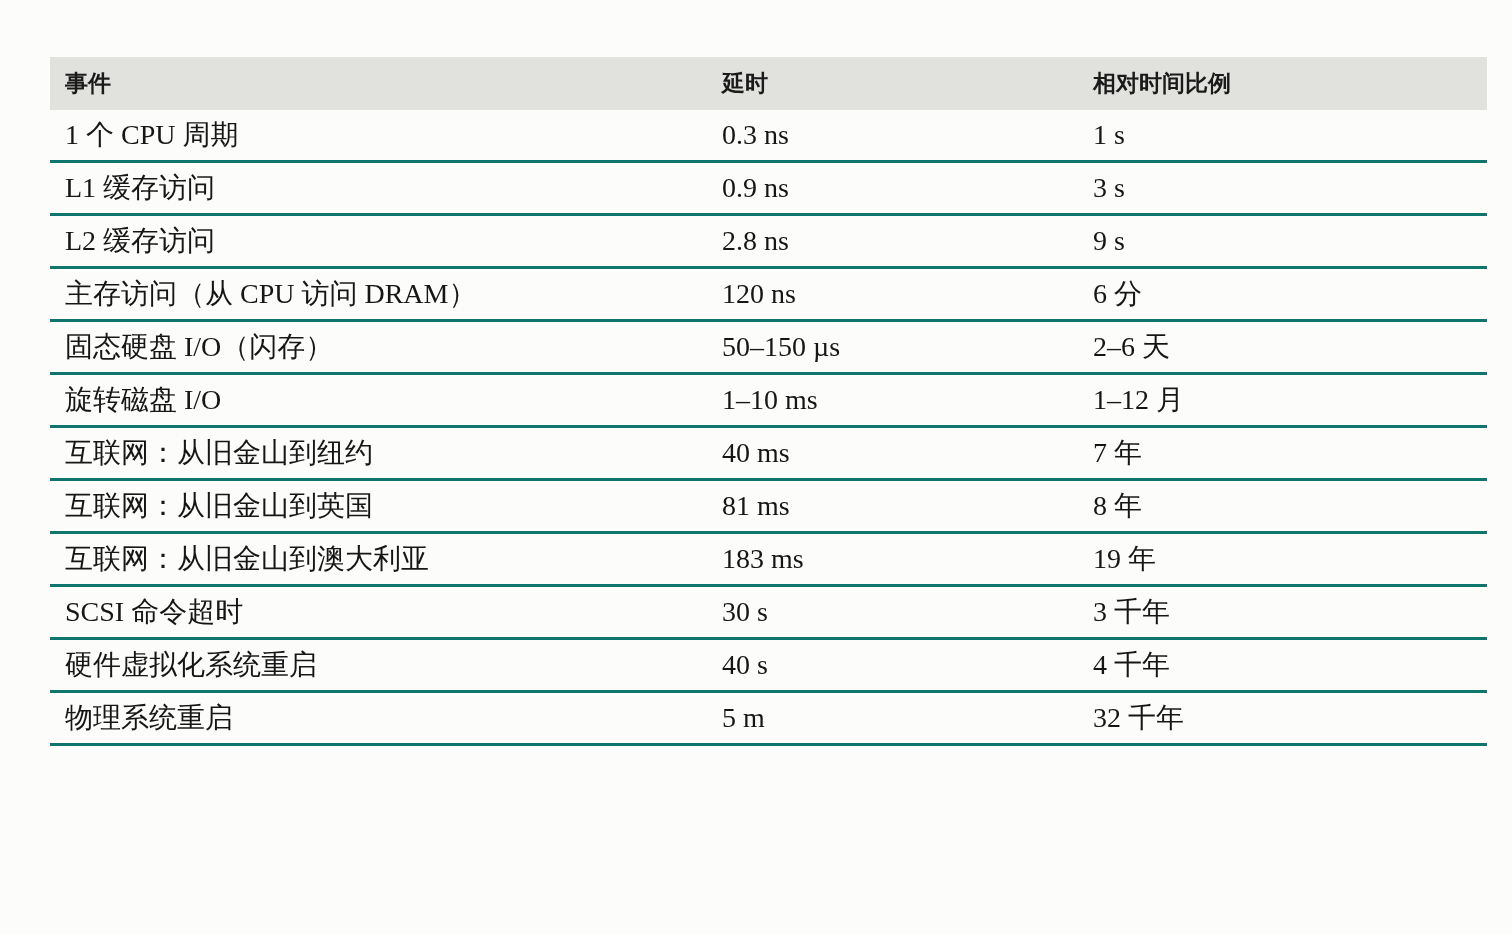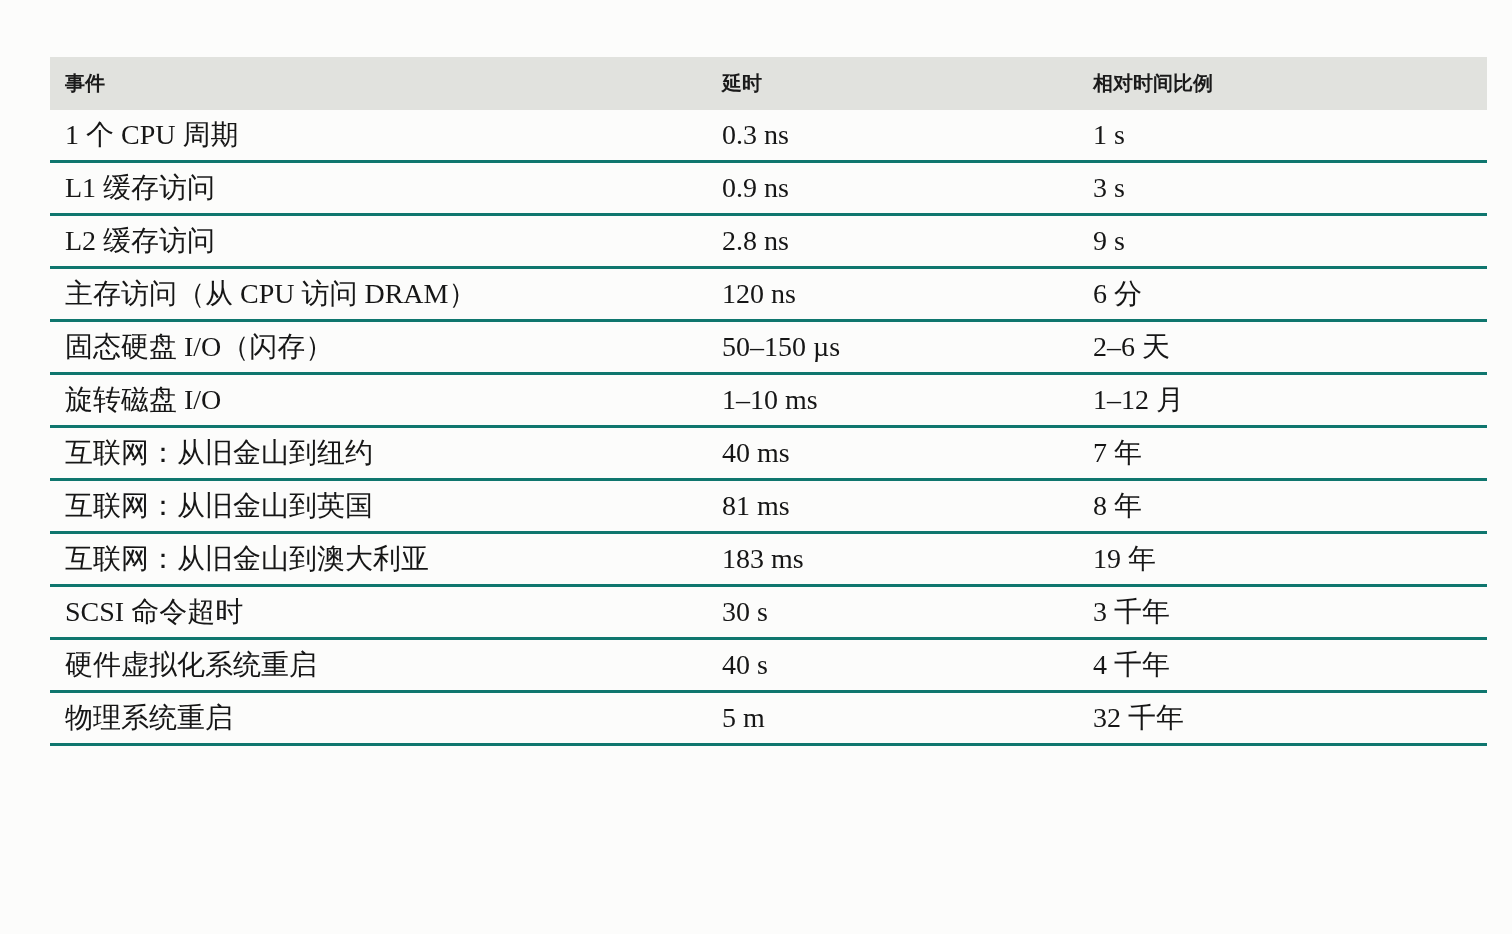--- a/index.html
+++ b/index.html
@@ -29,21 +29,21 @@
   col.c1 { width: 672px; }
   col.c2 { width: 371px; }
   col.c3 { width: 394px; }
   th {
     background: #e1e2de;
     height: 53px;
     text-align: left;
     vertical-align: middle;
     font-family: "Liberation Sans", "DejaVu Sans", sans-serif;
     font-weight: 700;
-    font-size: 20px;
+    font-size: 23px;
     color: #1a1a1a;
     padding: 0;
     border: none;
   }
   th.first, td.first { padding-left: 15px; }
   td {
     height: 50px;
     vertical-align: middle;
     font-family: "Liberation Serif", "DejaVu Serif", serif;
     font-size: 28px;

